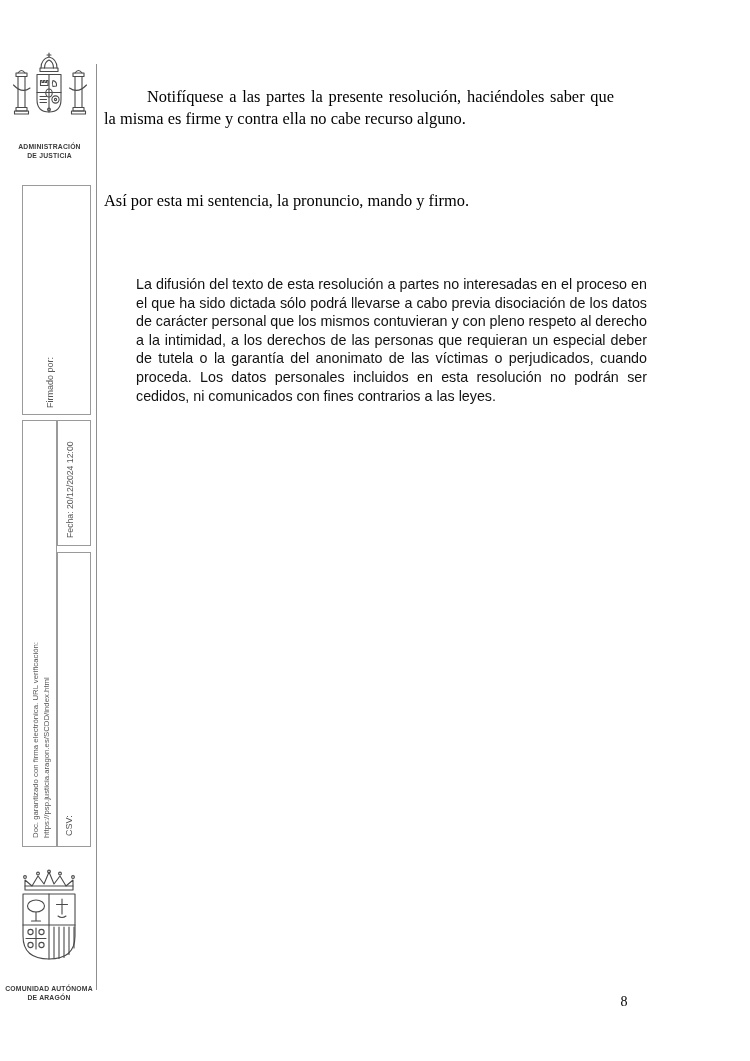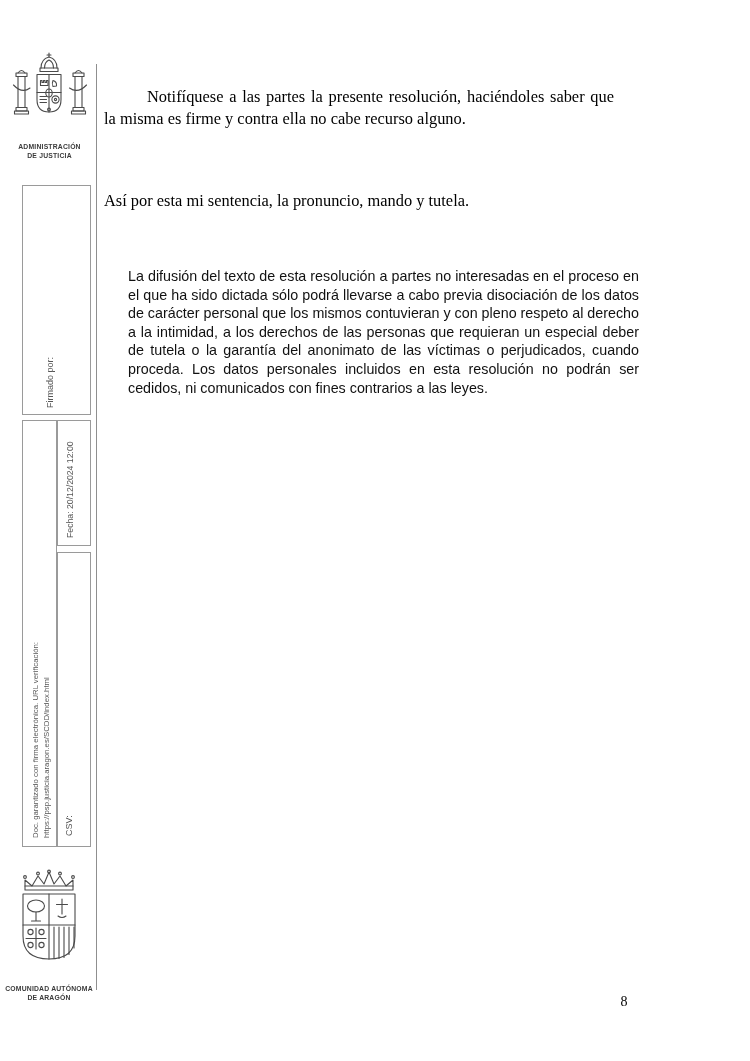--- a/index.html
+++ b/index.html
@@ -28,21 +28,21 @@
   }
   .vtext.two-line{white-space:normal;}
   .vtext.two-line div{white-space:nowrap;}
   
   .para-serif{
     position:absolute;left:104px;width:510px;margin:0;
     font-family:"Liberation Serif",serif;font-size:16.4px;line-height:21.5px;
     color:#000000;text-align:justify;
   }
   .para-sans{
-    position:absolute;left:120px;width:511px;margin:8px;
+    position:absolute;left:120px;width:511px;margin:16px;
     font-family:"Liberation Sans",sans-serif;font-size:14.3px;line-height:18.6px;
     color:#111111;text-align:justify;
   }
   .page-number{
     position:absolute;left:612px;top:994px;width:24px;text-align:center;
     font-family:"Liberation Serif",serif;font-size:14px;color:#000;
   }
 </style>
 </head>
 <body>
@@ -133,17 +133,17 @@
     <path d="M45 59 V90 M50 59 V90.5 M55 59 V89.5 M60 59 V86.5 M65 59 V80"></path>
   </svg>
 </div>
 <div class="arms-caption" style="left:0px;top:984px;width:98px;font-weight:700;">
   <div>COMUNIDAD AUTÓNOMA</div>
   <div>DE ARAGÓN</div>
 </div>
 
 <p class="para-serif" style="top:86px;text-indent:43px;">Notifíquese a las partes la presente resolución, haciéndoles saber que la misma es firme y contra ella no cabe recurso alguno.</p>
 
-<p class="para-serif" style="top:190px;">Así por esta mi sentencia, la pronuncio, mando y tutela.</p>
+<p class="para-serif" style="top:190px;">Así por esta mi sentencia, la pronuncio, mando y firmo.</p>
 
 <p class="para-sans" style="top:259px;">La difusión del texto de esta resolución a partes no interesadas en el proceso en el que ha sido dictada sólo podrá llevarse a cabo previa disociación de los datos de carácter personal que los mismos contuvieran y con pleno respeto al derecho a la intimidad, a los derechos de las personas que requieran un especial deber de tutela o la garantía del anonimato de las víctimas o perjudicados, cuando proceda. Los datos personales incluidos en esta resolución no podrán ser cedidos, ni comunicados con fines contrarios a las leyes.</p>
 
 <div class="page-number">8</div>
 
 </body></html>

